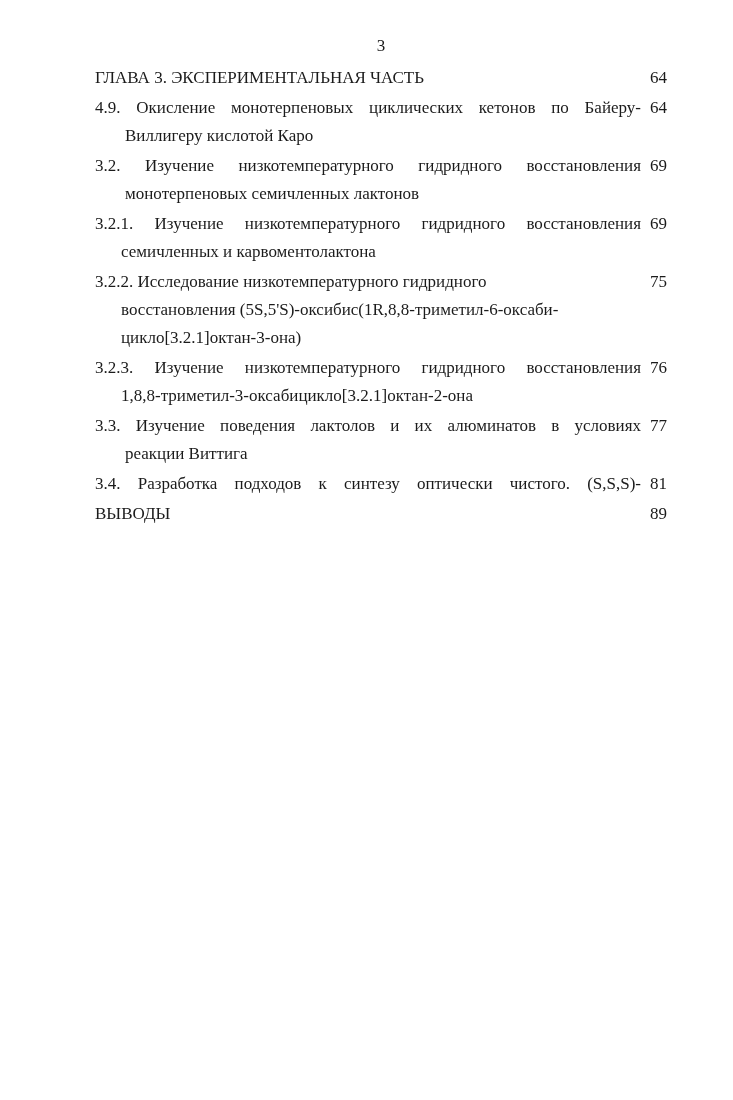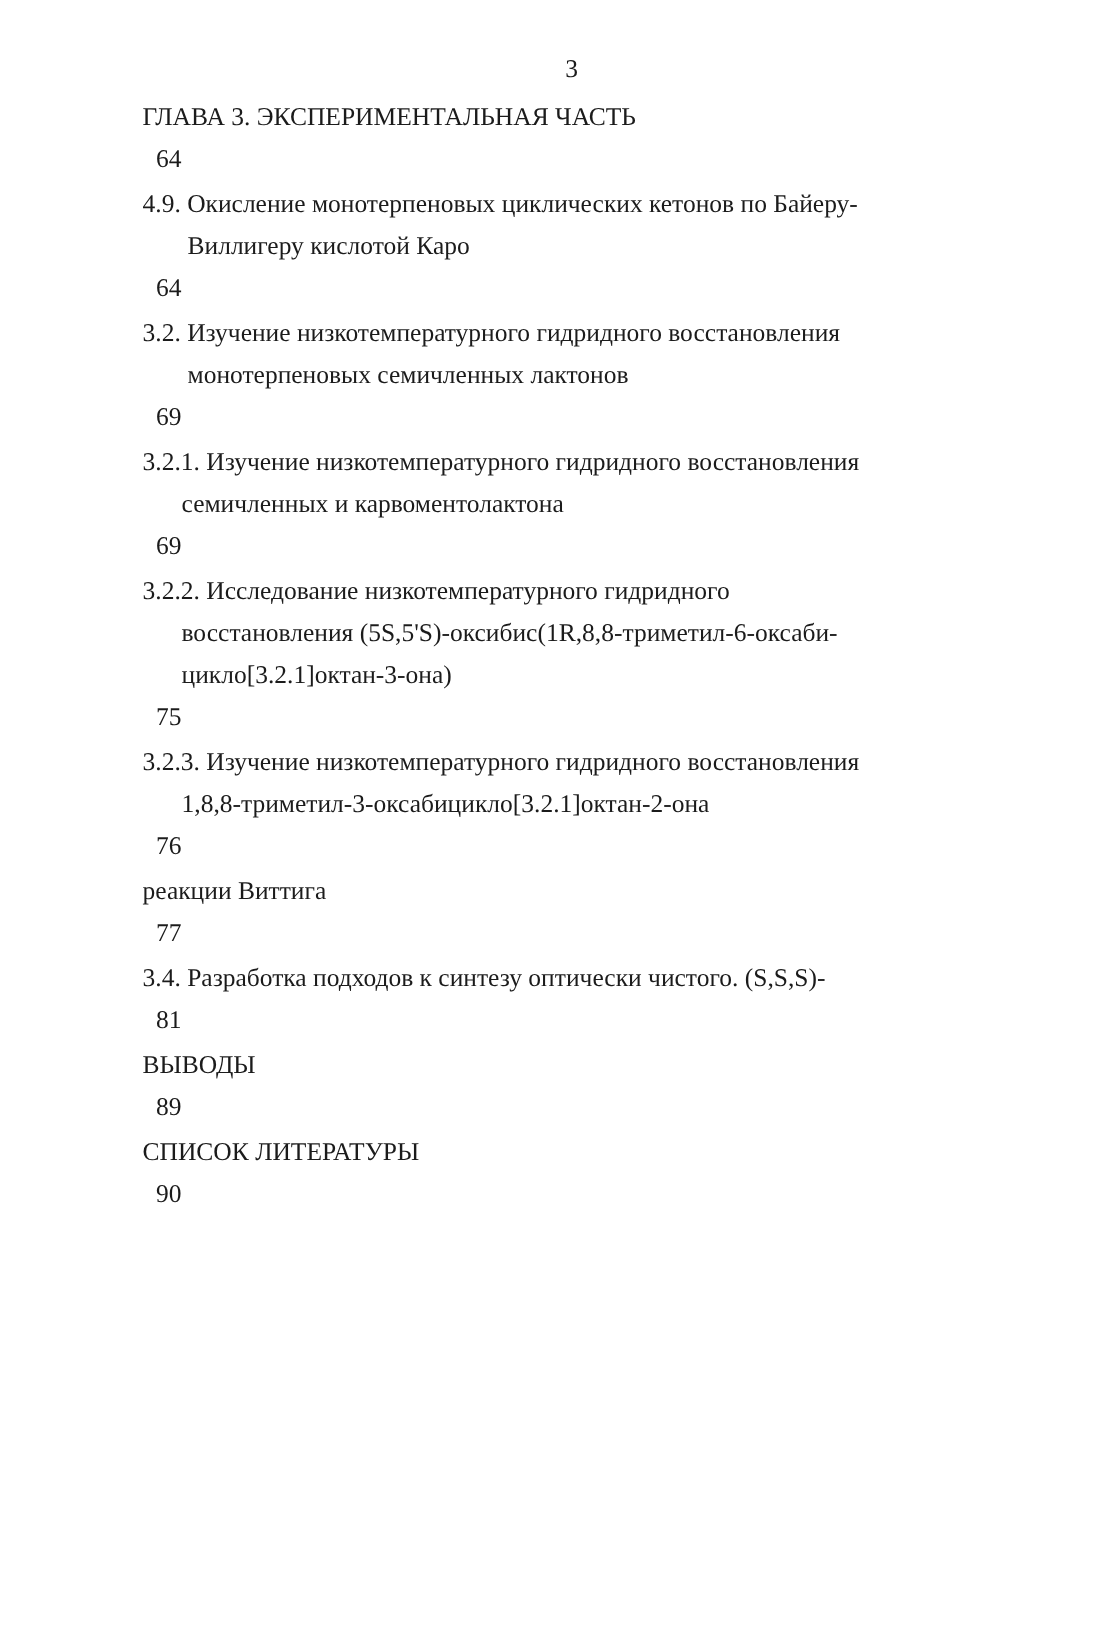--- a/index.html
+++ b/index.html
@@ -13,21 +13,21 @@
     color: #1b1b1b;
     overflow: hidden;
   }
   .pagenum-top {
     text-align: center;
     font-size: 17px;
     line-height: 20px;
     margin-bottom: 8px;
   }
   .toc { font-size: 17px; line-height: 28px; }
-  .entry { display: flex; align-items: flex-start; margin-bottom: 2px; flex-direction: column; }
+  .entry { display: flex; align-items: flex-start; margin-bottom: 2px; }
   .entry .text { flex: 1 1 auto; min-width: 0; }
   .entry .page { flex: 0 0 26px; width: 26px; text-align: right; white-space: nowrap; }
   .line { text-align: left; }
   .line.fill { text-align: justify; text-align-last: justify; }
   .entry.section .line + .line { padding-left: 30px; }
   .entry.subsection .text { }
   .entry.subsection .line + .line { padding-left: 26px; }
   .it { }
 </style>
 </head>
@@ -73,36 +73,31 @@
   </div>
       <div class="entry subsection">
     <div class="text">
           <div class="line fill"><span>3.2.3. Изучение низкотемпературного гидридного восстановления</span></div>
           <div class="line"><span>1,8,8-триметил-3-оксабицикло[3.2.1]октан-2-она</span></div>
         </div>
     <div class="page">76</div>
   </div>
       <div class="entry section">
     <div class="text">
+          <div class="line fill"><span>3.3. Изучение поведения лактолов и их алюминатов в условиях</span></div>
           <div class="line"><span>реакции Виттига</span></div>
         </div>
     <div class="page">77</div>
   </div>
       <div class="entry section">
     <div class="text">
           <div class="line fill"><span>3.4. Разработка подходов к синтезу оптически чистого. </span><span class="it">(S,S,S)</span><span>-</span></div>
         </div>
     <div class="page">81</div>
   </div>
       <div class="entry chapter">
     <div class="text">
           <div class="line"><span>ВЫВОДЫ</span></div>
         </div>
     <div class="page">89</div>
   </div>
-      <div class="entry chapter">
-    <div class="text">
-          <div class="line"><span>СПИСОК ЛИТЕРАТУРЫ</span></div>
-        </div>
-    <div class="page">90</div>
-  </div>
     </div>
 </div>
 
 </body></html>

